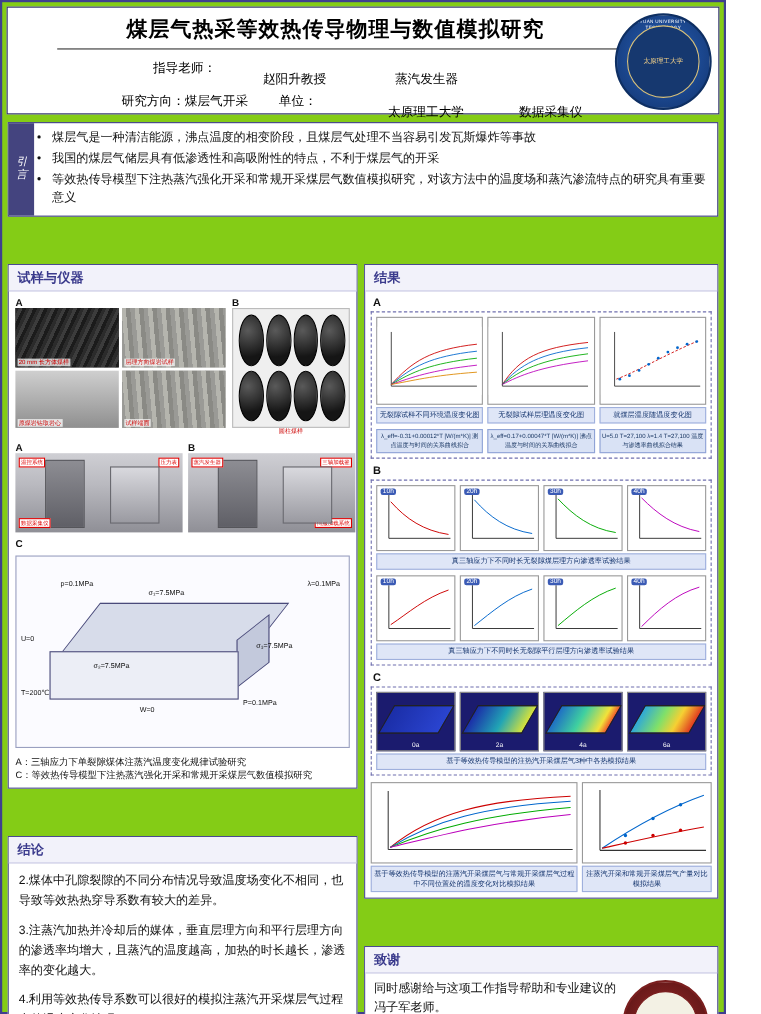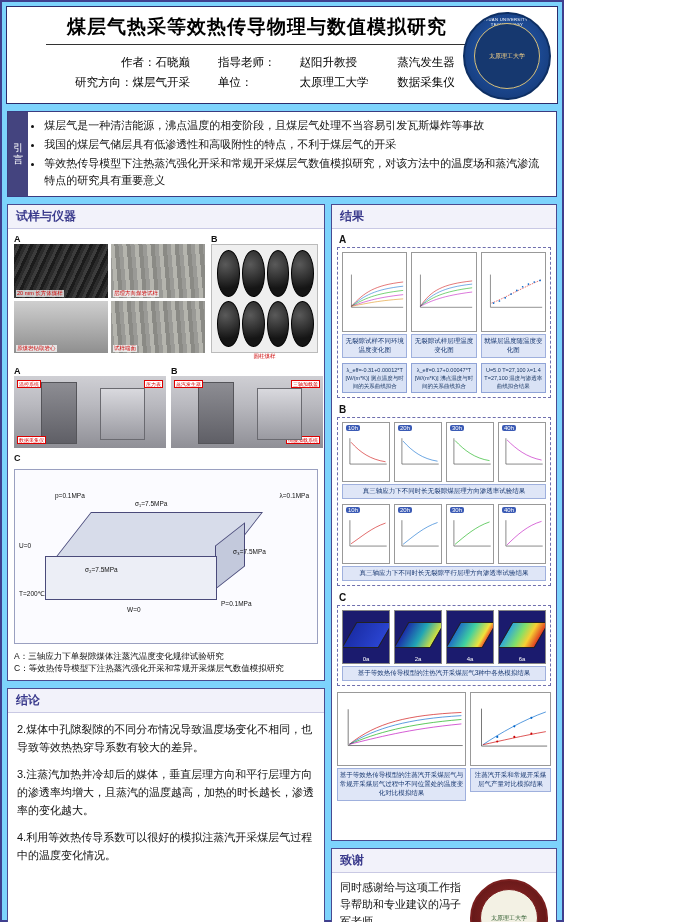--- a/index.html
+++ b/index.html
@@ -5,24 +5,24 @@
   html,body{margin:0;padding:0;}
   body{
     width:692px;height:922px;
     background:#ffffff;
     font-family:"Liberation Sans","DejaVu Sans",sans-serif;
     color:#111;
     overflow:hidden;
   }
   .poster{
     position:relative;
-    width:564px;height:922px;
+    width:660px;height:922px;
     box-sizing:border-box;
     border:2px solid #3f3f8f;
-    background:#7dd3fc;
+    background:#84cc16;
     padding:0;
   }
   
   .header{
     position:relative;
     margin:4px 4px 0 4px;
     border:1px solid #2b2b6b;
     height:96px;
     background:#fff;
   }
@@ -46,21 +46,21 @@
     padding-right:62px;
     padding-left:20px;
     font-size:11.5px;
     line-height:20px;
     color:#000;
   }
   .authors .row{display:flex;justify-content:center;}
   .authors .cell{white-space:nowrap;}
   .authors .c1{width:200px;text-align:right;padding-right:28px;}
   .authors .c2{width:100px;text-align:left;}
-  .authors .c3{width:120px;text-align:left;}
+  .authors .c3{width:120px;text-align:left;margin-top:10px;}
   .logo{
     position:absolute;right:6px;top:5px;
     width:84px;height:84px;border-radius:50%;
     background:radial-gradient(circle at 50% 45%, #ffffff 0%, #ffffff 38%, #1f4f9c 39%, #11326b 100%);
     border:2px solid #0e2f63;
     overflow:hidden;
   }
   .logo .ring-text{
     position:absolute;top:3px;left:0;right:0;text-align:center;
     font-size:4.2px;color:#fff;letter-spacing:.3px;
@@ -89,20 +89,21 @@
   }
   .intro .tab{
     width:20px;
     background:#44447f;
     color:#fff;
     font-size:10px;
     display:flex;align-items:center;justify-content:center;
     text-align:center;
     line-height:12px;
     padding:0 2px;
+    font-style:italic;
   }
   .intro ul{
     margin:5px 8px 5px 16px;
     padding:0;
     font-size:11px;
     line-height:17px;
   }
   .intro li{margin-bottom:2px;}
   
   .main{
@@ -110,20 +111,21 @@
     margin:7px 5px 0 5px;
     gap:6px;
     height:760px;
   }
   .col-left{width:318px;display:flex;flex-direction:column;gap:7px;}
   .col-right{width:350px;display:flex;flex-direction:column;gap:7px;}
   .panel{
     border:1px solid #4a4a90;
     background:#fff;
     position:relative;
+    margin-top:36px;
   }
   .panel-title{
     background:#f2f2fa;
     color:#3a3a8c;
     font-size:12px;
     font-weight:bold;
     padding:3px 8px;
     border-bottom:1px solid #c9c9e4;
   }
   
@@ -269,23 +271,20 @@
 </head>
 <body>
 
 <div class="poster">
 
   <div class="header">
     <div class="title">煤层气热采等效热传导物理与数值模拟研究</div>
     <div class="title-rule"></div>
     <div class="authors">
       <div class="row">
-        <div class="cell c1">
-          <span>作者：</span><span>石晓巅</span>
-        </div>
         <div class="cell c2">指导老师：</div>
         <div class="cell c3">赵阳升教授</div>
         <div class="cell c3">蒸汽发生器</div>
       </div>
       <div class="row">
         <div class="cell c1">
           <span>研究方向：</span><span>煤层气开采</span>
         </div>
         <div class="cell c2">单位：</div>
         <div class="cell c3">太原理工大学</div>

